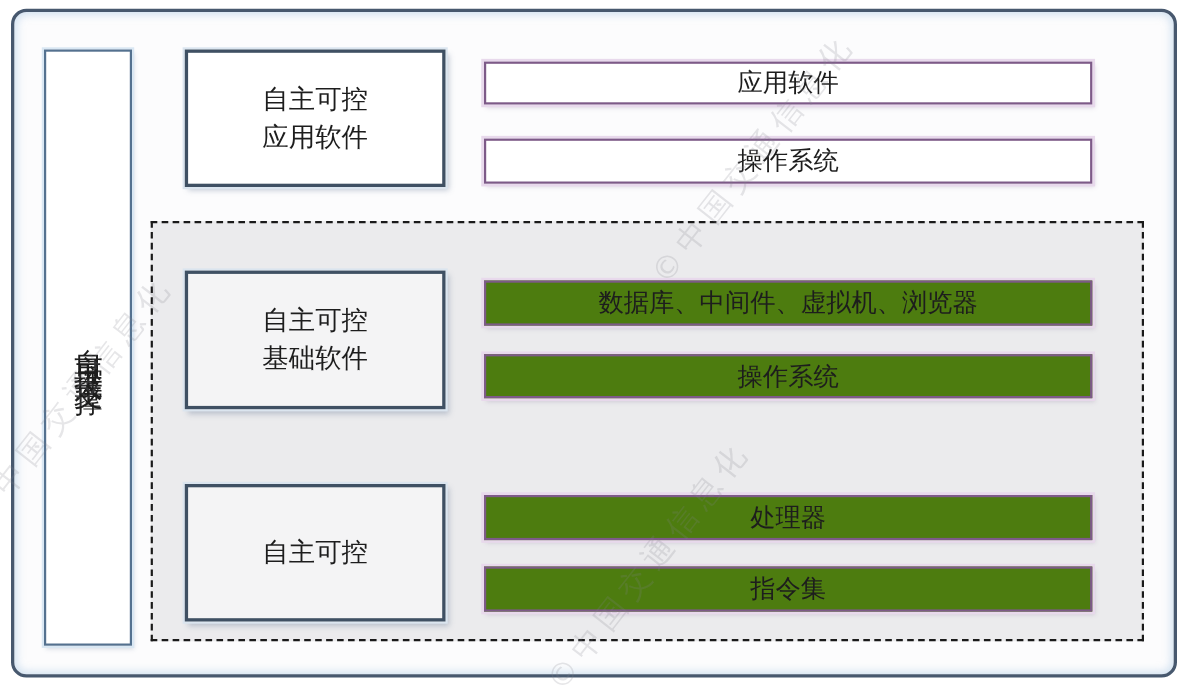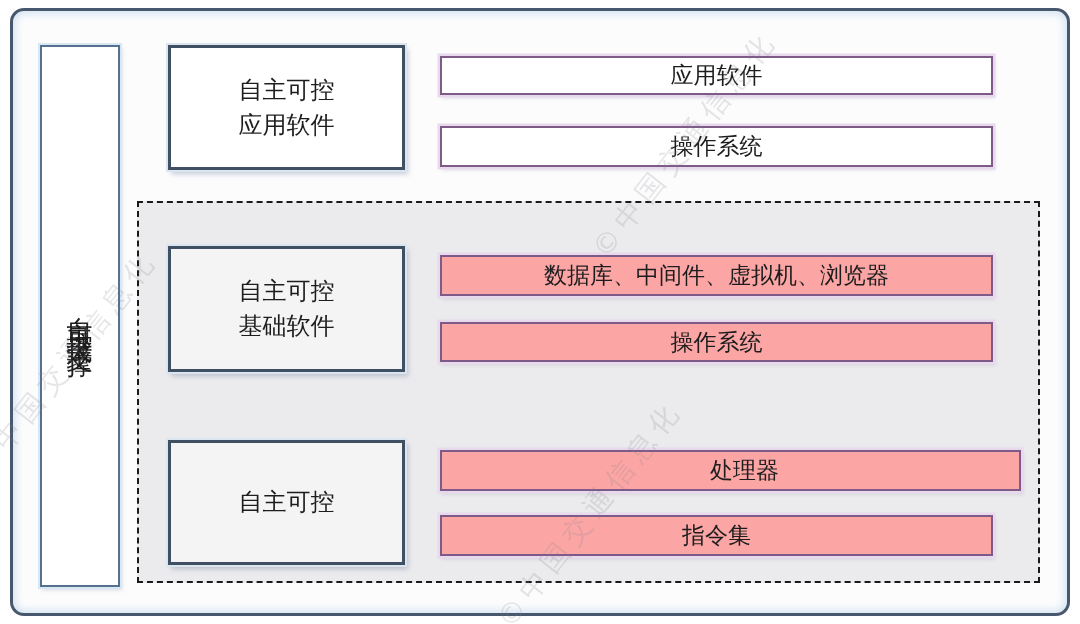--- a/index.html
+++ b/index.html
@@ -49,26 +49,26 @@
   .sec-hw{top:440px;height:119px;}
   
   .bar{
     position:absolute;left:440px;width:549px;
     border:2.5px solid #7d5a88;
     box-shadow:0 0 0 2.5px #e8d9ec, 2px 3px 4px rgba(120,100,140,.22);
     display:flex;align-items:center;justify-content:center;
     font-size:23px;white-space:nowrap;
   }
   .bar.white{background:#ffffff;}
-  .bar.gray{background:#fca5a5;}
+  .bar.gray{background:#4d7c0f;}
   .bar-app{top:56px;height:35px;}
   .bar-proto{top:126px;height:37px;}
   .bar-db{top:255px;height:37px;}
   .bar-os{top:322px;height:36px;}
-  .bar-cpu{top:450px;height:37px;padding-left:28px;}
+  .bar-cpu{top:450px;height:37px;}
   .bar-isa{top:515px;height:37px;}
   
   .wm{
     position:absolute;white-space:nowrap;pointer-events:none;
     font-size:28px;letter-spacing:7px;
     color:rgba(130,130,140,.20);
     transform:rotate(-52deg);
     z-index:5;
   }
   .wm-a{left:545px;top:125px;}

